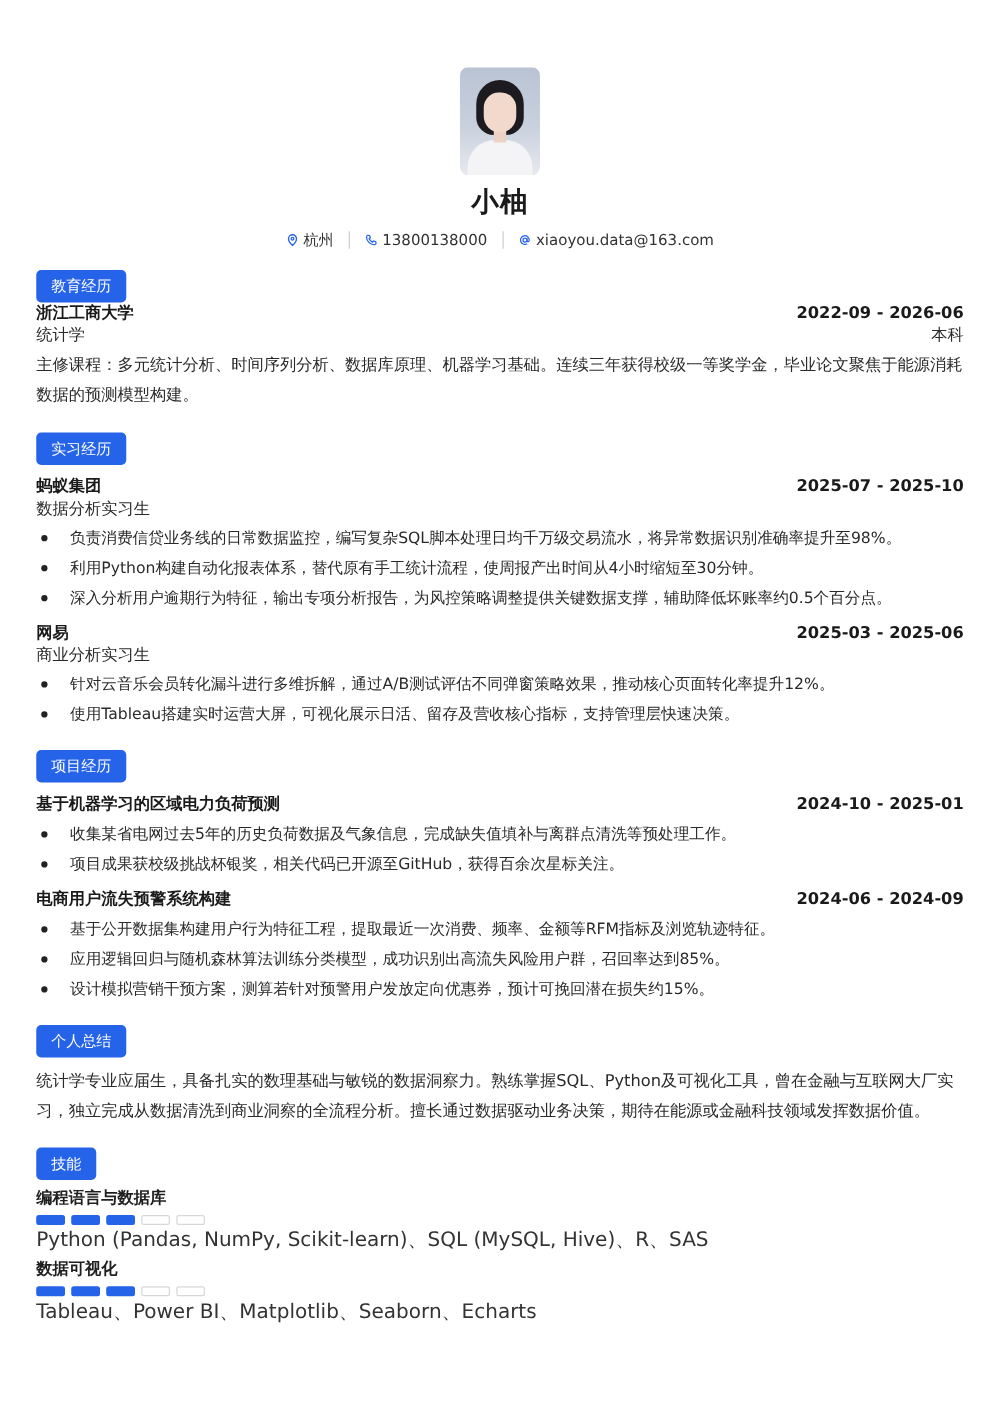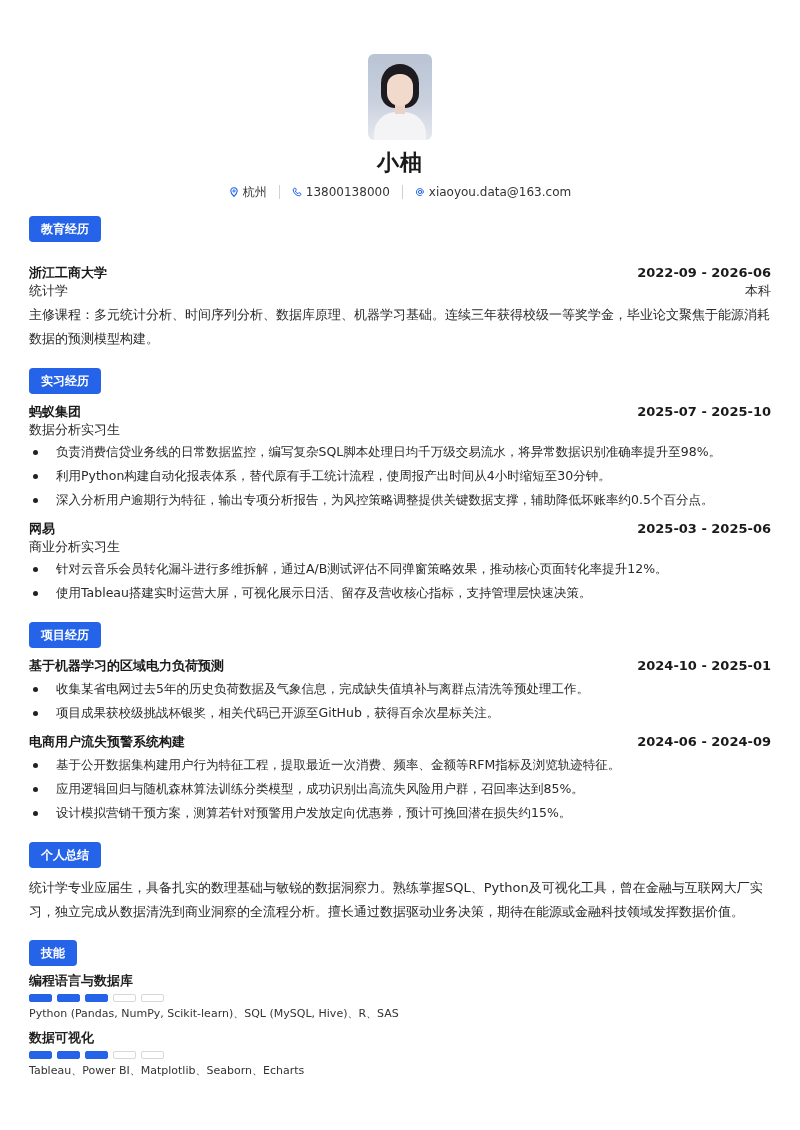--- a/index.html
+++ b/index.html
@@ -15,39 +15,39 @@
   .photo .face { position: absolute; left: 19px; top: 20px; width: 26px; height: 32px; border-radius: 13px 13px 14px 14px; background: #f1d9cc; }
   .photo .neck { position: absolute; left: 27px; top: 50px; width: 10px; height: 10px; background: #ecd2c4; }
   .photo .body { position: absolute; left: 6px; top: 58px; width: 52px; height: 34px; border-radius: 22px 22px 0 0; background: #f4f4f6; }
   .name { font-size: 22px; font-weight: bold; margin-top: 8px; letter-spacing: 1px; line-height: 30px; color: #1a1a1a; }
   .contacts { display: flex; justify-content: center; align-items: center; margin-top: 6px; font-size: 12px; color: #333; line-height: 16px; }
   .contact { display: flex; align-items: center; gap: 4px; text-align: right; }
   .contact svg { width: 10px; height: 10px; }
   .sep { width: 1px; height: 14px; background: #d0d0d0; margin: 0 12px; }
 
   
-  .section-badge { display: inline-block; background: #2563e8; color: #fff; font-size: 12px; font-weight: bold;
+  .section-badge { display: inline-block; background: #2563e8; color: #fff; font-size: 12px; font-weight: normal;
                    padding: 0 12px; height: 26px; line-height: 26px; border-radius: 4px; }
   .sec-edu { margin-top: 16px; }
   .row { display: flex; justify-content: space-between; align-items: baseline; }
   .title { font-weight: bold; font-size: 13px; line-height: 18px; color: #1a1a1a; }
   .date { font-weight: bold; font-size: 13px; line-height: 18px; color: #1a1a1a; }
   .sub { font-size: 13px; line-height: 17px; color: #2a2a2a; }
   .desc { font-size: 13px; line-height: 24px; color: #2a2a2a; margin-top: 4px; }
   ul.bullets { list-style: none; margin-top: 2px; }
   ul.bullets li { position: relative; padding-left: 27px; font-size: 12.5px; line-height: 24px; color: #2a2a2a; white-space: nowrap; }
   ul.bullets li::before { content: ""; position: absolute; left: 4px; top: 10px; width: 5px; height: 5px; border-radius: 50%; background: #222; }
   .entry { margin-top: 9px; }
   .entry + .entry { margin-top: 8px; }
 
   .skill-name { font-weight: bold; font-size: 13px; line-height: 18px; margin-top: 6px; }
   .bars { display: flex; gap: 5px; margin-top: 4px; }
   .bar { width: 23px; height: 8px; border-radius: 2px; border: 1px solid #d8d8d8; background: #fff; }
   .bar.on { background: #2563e8; border-color: #2563e8; }
-  .skill-list { font-size: 11px; line-height: 18px; color: #333; margin-top: 3px; }
+  .skill-list { font-size: 16px; line-height: 18px; color: #333; margin-top: 3px; }
 </style>
 </head>
 <body>
 
 <div class="page">
 
   <div class="header">
     <div class="photo">
       <div class="hair"></div>
       <div class="body"></div>
@@ -76,21 +76,21 @@
             <circle cx="5" cy="5" r="1.6" fill="none" stroke="#2563e8" stroke-width="1"></circle>
             <path d="M6.6 3.6v2.2c0 0.8 1.8 0.9 1.8-0.8A3.5 3.5 0 1 0 6.8 8" fill="none" stroke="#2563e8" stroke-width="1"></path>
           </svg>
         <span>xiaoyou.data@163.com</span>
       </span>
     </div>
   </div>
 
   <div class="sec-edu">
     <div class="section-badge">教育经历</div>
-    <div style="margin-top:22px;">
+    <div style="margin-top:0;">
       <div class="row">
         <span class="title">浙江工商大学</span>
         <span class="date">2022-09 - 2026-06</span>
       </div>
       <div class="row">
         <span class="sub">统计学</span>
         <span class="sub">本科</span>
       </div>
       <div class="desc">主修课程：多元统计分析、时间序列分析、数据库原理、机器学习基础。连续三年获得校级一等奖学金，毕业论文聚焦于能源消耗数据的预测模型构建。</div>
     </div>

